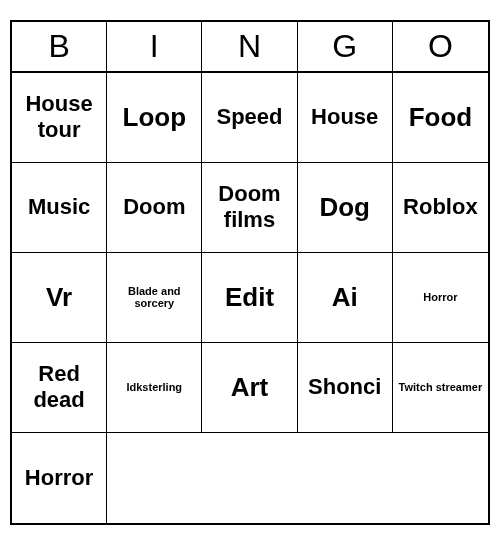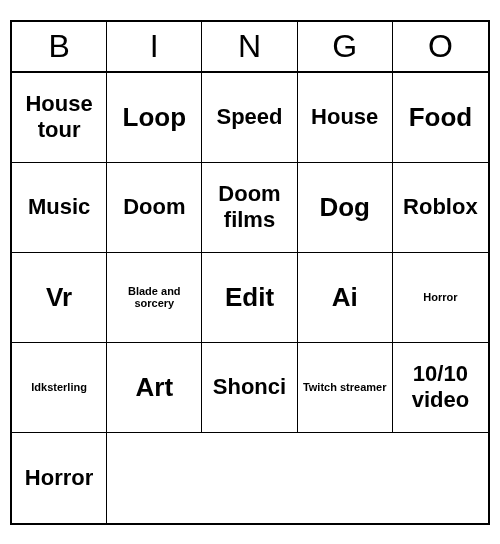--- a/index.html
+++ b/index.html
@@ -103,20 +103,20 @@
       <div class="bingo-cell medium-text">Music</div>
       <div class="bingo-cell medium-text">Doom</div>
       <div class="bingo-cell medium-text">Doom films</div>
       <div class="bingo-cell large-text">Dog</div>
       <div class="bingo-cell medium-text">Roblox</div>
       <div class="bingo-cell large-text">Vr</div>
       <div class="bingo-cell small-text">Blade and sorcery</div>
       <div class="bingo-cell large-text">Edit</div>
       <div class="bingo-cell large-text">Ai</div>
       <div class="bingo-cell small-text">Horror</div>
+      <div class="bingo-cell medium-text">Red dead</div>
       <div class="bingo-cell small-text">Idksterling</div>
       <div class="bingo-cell large-text">Art</div>
       <div class="bingo-cell medium-text">Shonci</div>
       <div class="bingo-cell small-text">Twitch streamer</div>
-      <div class="bingo-cell medium-text">10/10 video</div>
       <div class="bingo-cell medium-text">Horror</div>
     </div>
 </div>
 
 </body></html>

